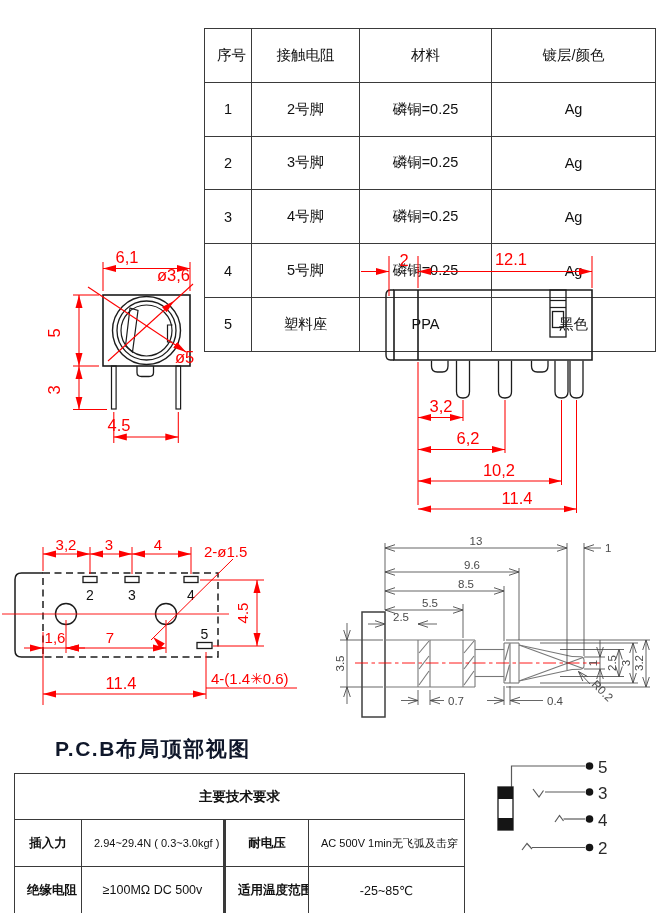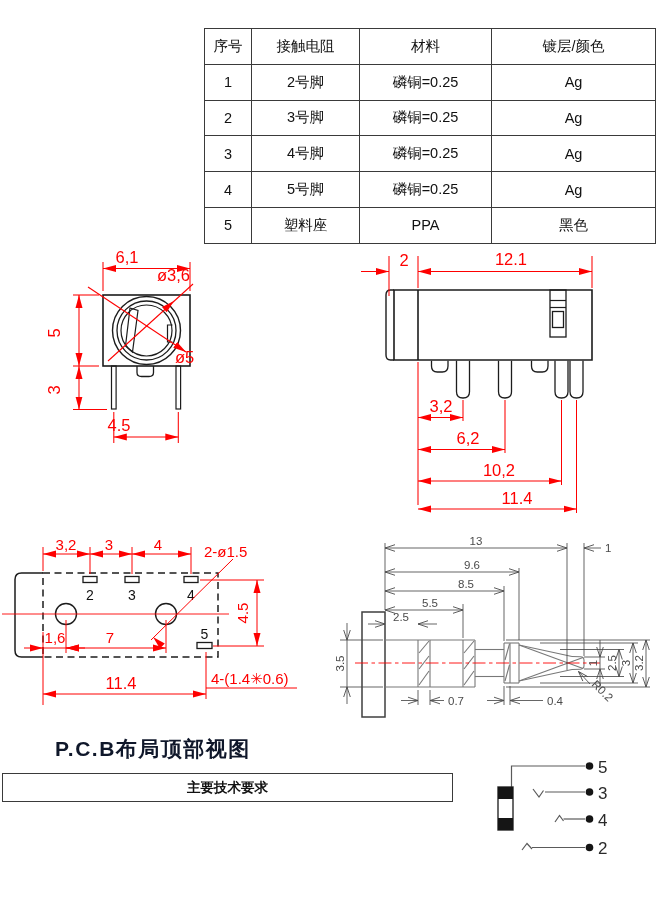--- a/index.html
+++ b/index.html
@@ -6,24 +6,24 @@
   #page{position:relative;width:660px;height:913px;background:#ffffff;overflow:hidden;
         font-family:"Liberation Sans","DejaVu Sans",sans-serif;color:#111;}
   svg{position:absolute;overflow:visible;}
   svg text{font-family:"Liberation Sans","DejaVu Sans",sans-serif;}
   .rt{fill:#fe0000;font-size:16.5px;}
   .rts{fill:#fe0000;font-size:15px;}
   .gt{fill:#4a4a4a;font-size:11.5px;}
   .bt{fill:#111;font-size:14px;}
   table{border-collapse:collapse;position:absolute;table-layout:fixed;}
   td,th{border:1.4px solid #3a3a3a;text-align:center;vertical-align:middle;
-        padding:3px;overflow:hidden;white-space:nowrap;}
+        padding:12px;overflow:hidden;white-space:nowrap;}
   #parts{left:204px;top:28px;width:451px;}
   #parts td,#parts th{height:28.8px;font-size:14.5px;font-weight:400;}
-  #tech{left:2px;top:773px;width:450px;}
+  #tech{left:14px;top:773px;width:450px;}
   #tech td{height:22px;font-size:12.5px;}
   #tech .ttl{font-weight:700;font-size:13.5px;height:21px;}
   #tech .lbl{font-weight:700;}
   #tech .sm{font-size:11px;}
   #tech .thickL{border-left-width:3px;}
   .cap{position:absolute;color:#0f172a;font-weight:700;}
 </style>
 </head>
 <body>
 <div id="page">
@@ -308,20 +308,32 @@
   <colgroup>
         <col style="width:67px">
         <col style="width:143px">
         <col style="width:84px">
         <col style="width:156px">
       </colgroup>
   <tbody>
         <tr>
           <td class="ttl" colspan="4">主要技术要求</td>
         </tr>
+  <tr>
+    <td class="lbl">插入力</td>
+    <td class="sm">2.94~29.4N ( 0.3~3.0kgf )</td>
+    <td class="lbl thickL">耐电压</td>
+    <td class="sm">AC 500V 1min无飞弧及击穿</td>
+  </tr>
+  <tr>
+    <td class="lbl">绝缘电阻</td>
+    <td>≥100MΩ DC 500v</td>
+    <td class="lbl thickL">适用温度范围</td>
+    <td>-25~85℃</td>
+  </tr>
 </tbody>
     </table>
 
 <svg style="left:480px;top:740px" width="180" height="150" viewBox="480 740 180 150">
   <g stroke="#5a5a5a" fill="none" stroke-width="1.2">
     <path d="M511.5,787 V766 H585"></path>
     <polyline points="533,789 539,797 543.5,790.5"></polyline>
     <line x1="545" y1="792" x2="585" y2="792"></line>
     <polyline points="555,822 559.5,815.5 563.5,821"></polyline>
     <line x1="563.5" y1="819" x2="585" y2="819"></line>

